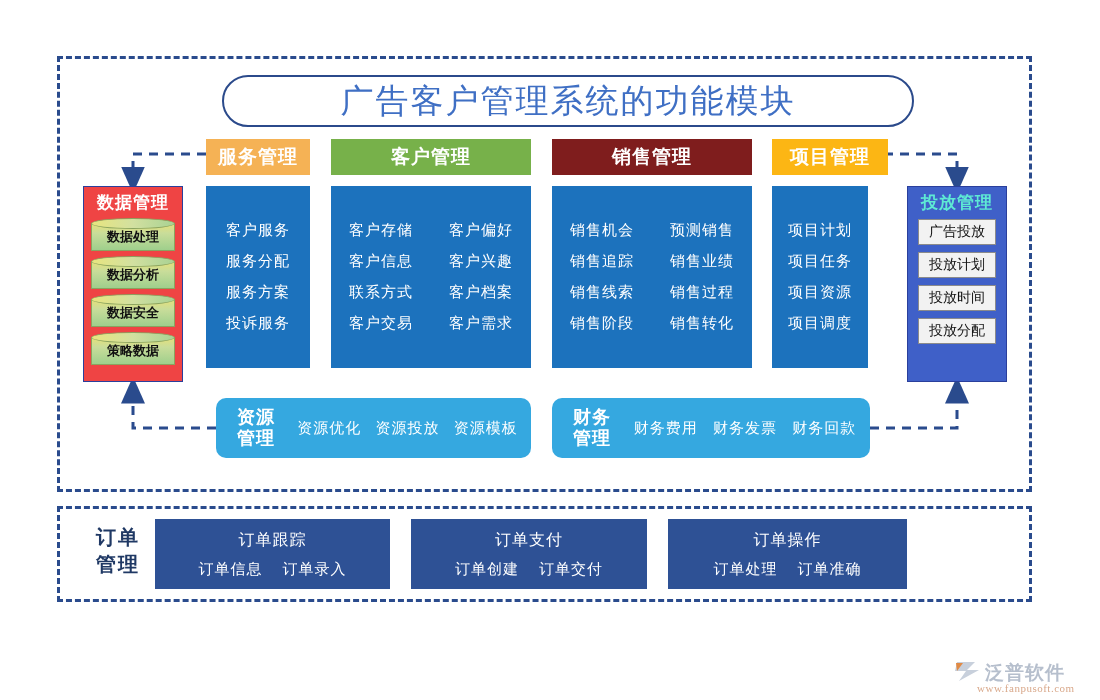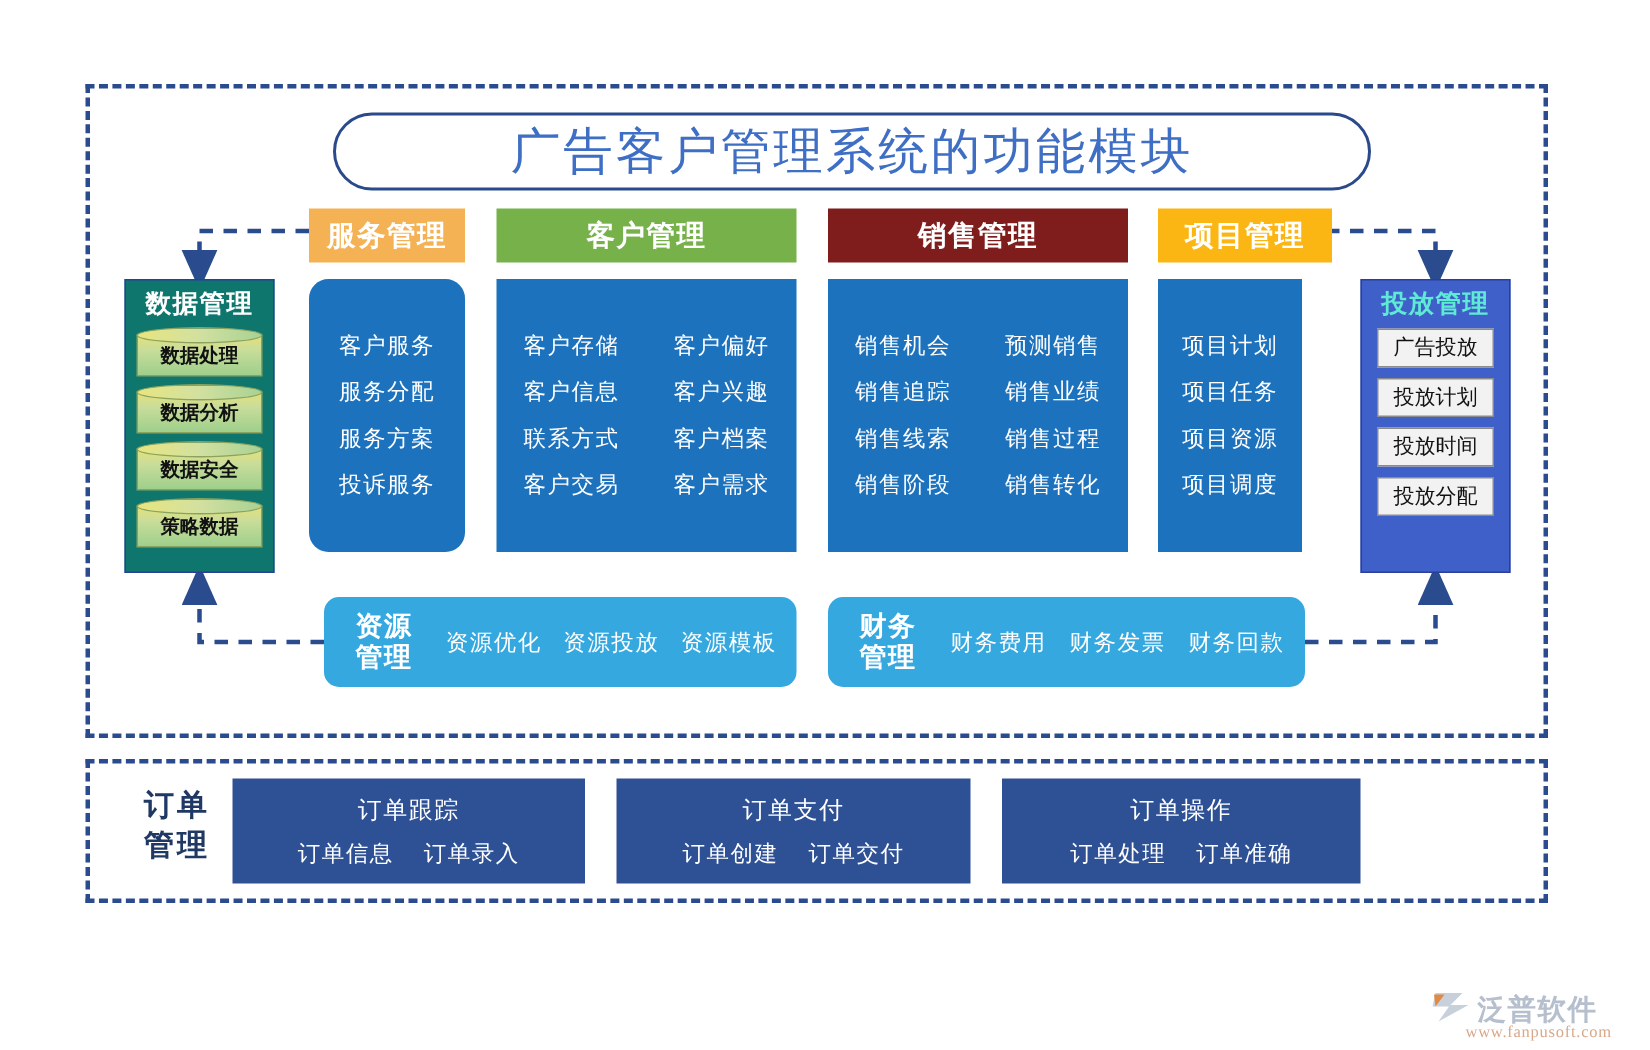--- a/index.html
+++ b/index.html
@@ -35,38 +35,38 @@
   #hdr-service{left:206px;top:139px;width:104px;background:#f5b255;}
   #hdr-customer{left:331px;top:139px;width:200px;background:#77b14a;}
   #hdr-sales{left:552px;top:139px;width:200px;background:#fcb614;}
   #hdr-project{left:772px;top:139px;width:116px;background:#fcb614;}
 
   
   .panel{
     position:absolute;background:#1c72bd;top:186px;height:182px;box-sizing:border-box;
     display:flex;flex-direction:column;justify-content:center;
   }
-  #panel-service{left:206px;width:104px;border-radius:13px;}
+  #panel-service{left:206px;width:104px;}
   #panel-customer{left:331px;width:200px;}
   #panel-sales{left:552px;width:200px;}
   #panel-project{left:772px;width:96px;}
   .panel-row{
     display:flex;flex:0 0 auto;justify-content:space-around;align-items:center;
     padding:6px 0;
   }
   .panel-item{
     color:#ffffff;font-size:15px;letter-spacing:1px;white-space:nowrap;text-align:center;
   }
   .panel-1col .panel-item{width:100%;}
   .panel-2col .panel-item{width:50%;}
 
   
   #panel-data{
     position:absolute;left:83px;top:186px;width:100px;height:196px;
-    background:#0f766e;border:1px solid #2a3f9c;box-sizing:border-box;
+    background:#ef4444;border:1px solid #2a3f9c;box-sizing:border-box;
     display:flex;flex-direction:column;align-items:center;padding-top:4px;
   }
   #data-title{
     color:#ffffff;font-family:"Liberation Serif","DejaVu Serif",serif;
     font-weight:bold;font-size:17px;letter-spacing:1px;margin-bottom:4px;
   }
   .cyl{
     position:relative;width:84px;height:35px;margin-bottom:3px;
   }
   .cyl-body{

